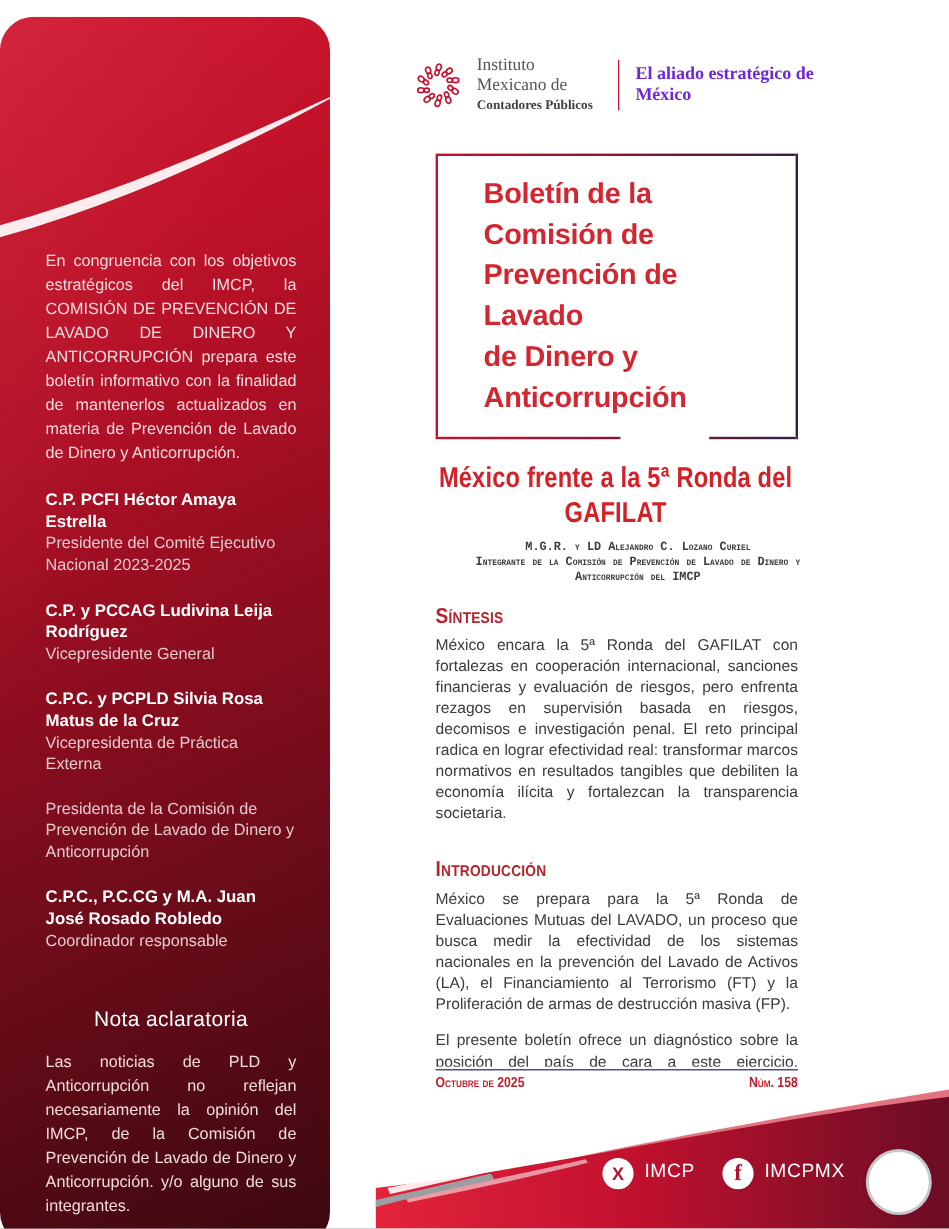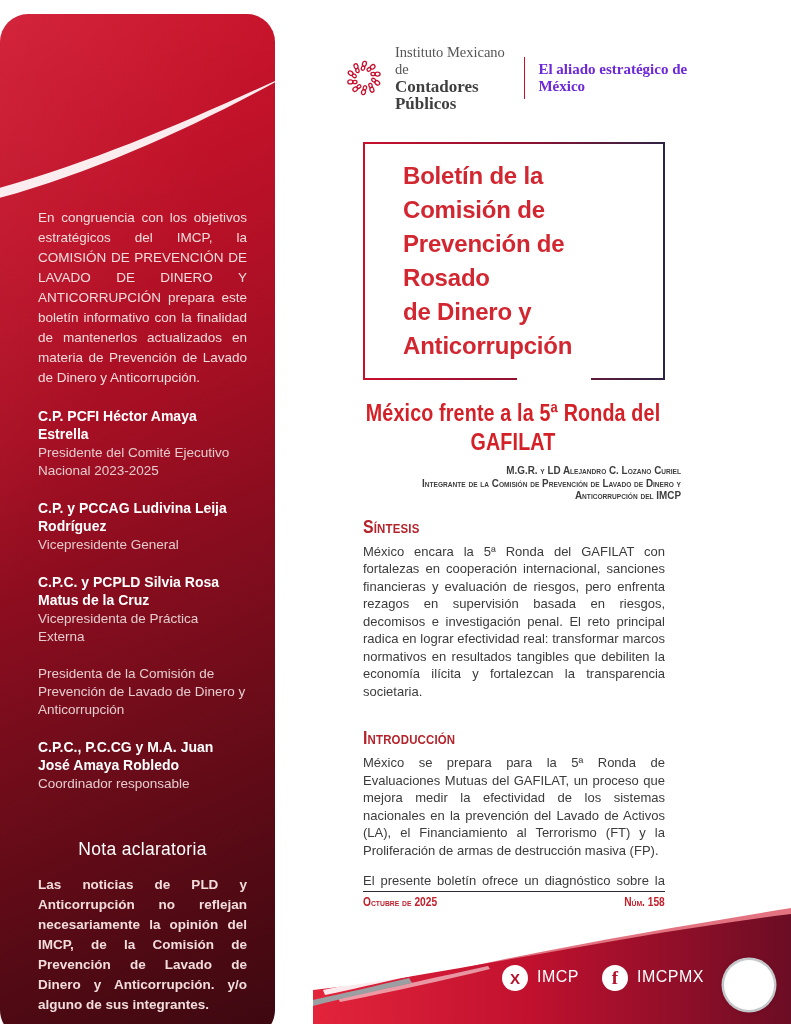--- a/index.html
+++ b/index.html
@@ -12,45 +12,45 @@
       linear-gradient(115deg, rgba(255,255,255,.06) 0%, rgba(255,255,255,0) 38%),
       linear-gradient(155deg,#d0172f 0%,#c01229 20%,#a80f24 38%,#8c0d1f 52%,#6f0c1a 68%,#520a14 85%,#3c0810 100%);
     color:#f6e7e7;border-radius:28px;}
   .sidebar-swoosh{position:absolute;left:0;top:0;}
   .sidebar-inner{position:relative;padding:180px 28px 0 38px;}
   .sb-intro{font-size:13.5px;line-height:20px;text-align:justify;color:#f2dcdc;}
   .sb-h{margin-top:46px;text-align:center;font-size:17.5px;color:#ffffff;letter-spacing:.3px;}
   .dir-entry{margin-top:19px;}
   .dir-name{font-size:14px;line-height:18px;font-weight:700;color:#ffffff;}
   .dir-role{font-size:13.5px;line-height:18px;color:#e5cbcd;margin-top:1px;}
-  .sb-nota{margin-top:15px;font-size:13.5px;line-height:20px;text-align:justify;color:#f2dcdc;font-weight:bold;}
+  .sb-nota{margin-top:15px;font-size:13.5px;line-height:20px;text-align:justify;color:#f2dcdc;}
 
   
   .main{position:absolute;left:313px;top:0;width:400px;height:1024px;background:#fff;}
   .content{height:889px;overflow:hidden;}
 
   
   .brand-row{display:flex;align-items:center;justify-content:center;margin:44px 20px 0 30px;}
   .brand-text{margin-left:10px;font-family:"Liberation Serif",serif;}
   .brand-l1{font-size:14.5px;color:#555;line-height:17px;}
-  .brand-l2{font-size:17px;color:#3f3f3f;font-weight:700;line-height:17px;}
+  .brand-l2{font-size:11px;color:#3f3f3f;font-weight:700;line-height:17px;}
   .brand-div{width:2px;height:42px;background:#c8102e;margin:0 13px;}
   .brand-tag{font-family:Liberation Serif, serif;font-size:15px;font-weight:700;color:#6d28d9;}
 
   
   .banner{position:relative;margin:30px 48px 0 50px;border:2px solid;
     border-image:linear-gradient(90deg,#c8102e 0%,#8c1232 55%,#2e2344 100%) 1;
     padding:15px 25px 15px 38px;}
   .banner-line{font-size:24px;line-height:34px;font-weight:700;color:#d22630;letter-spacing:-.2px;}
   .banner-gap{position:absolute;left:152px;bottom:-4px;width:74px;height:6px;background:#ffffff;}
 
   
   .headline{margin-top:18px;text-align:center;color:#d42027;font-weight:700;
     font-size:24px;line-height:29px;transform:scaleX(.82);letter-spacing:.2px;}
-  .author-block{margin:8px 32px 0 50px;text-align:right;color:#3d3d3d;}
+  .author-block{margin:8px 32px 0 50px;text-align:center;color:#3d3d3d;font-family:Liberation Mono, monospace;}
   .author-line{display:block;font-variant:small-caps;font-weight:700;font-size:10.5px;
     line-height:12.5px;transform:scaleX(.94);transform-origin:right;}
 
   
   .section{margin:0 48px 0 50px;}
   .sec-h{display:inline-block;margin-top:15px;color:#b5232b;font-weight:700;font-size:18px;
     font-variant:small-caps;transform:scaleX(.88);transform-origin:left;letter-spacing:.2px;}
   .body-p{margin-top:5px;font-size:13px;line-height:17.5px;text-align:justify;color:#3b3b3b;}
   .body-p + .body-p{margin-top:9px;}
   .bullets{list-style:none;margin:4px 0 0 0;padding:0;}
@@ -100,21 +100,21 @@
         <div class="dir-role">Vicepresidente General</div>
       </div>
       <div class="dir-entry">
         <div class="dir-name">C.P.C. y PCPLD Silvia Rosa Matus de la Cruz</div>
         <div class="dir-role">Vicepresidenta de Práctica Externa</div>
       </div>
       <div class="dir-entry">
         <div class="dir-role">Presidenta de la Comisión de Prevención de Lavado de Dinero y Anticorrupción</div>
       </div>
       <div class="dir-entry">
-        <div class="dir-name">C.P.C., P.C.CG y M.A. Juan José Amaya Robledo</div>
+        <div class="dir-name">C.P.C., P.C.CG y M.A. Juan José Rosado Robledo</div>
         <div class="dir-role">Coordinador responsable</div>
       </div>
 
       <div class="sb-h">Nota aclaratoria</div>
       <p class="sb-nota">Las noticias de PLD y Anticorrupción no reflejan necesariamente la opinión del IMCP, de la Comisión de Prevención de Lavado de Dinero y Anticorrupción. y/o alguno de sus integrantes.</p>
 
     </div>
   </aside>
 
   <main class="main">
@@ -188,21 +188,21 @@
         <div class="brand-text">
           <div class="brand-l1">Instituto Mexicano de</div>
           <div class="brand-l2">Contadores Públicos</div>
         </div>
         <div class="brand-div"></div>
         <div class="brand-tag">El aliado estratégico de México</div>
       </div>
 
       <div class="banner">
         <div class="banner-line">Boletín de la Comisión de</div>
-        <div class="banner-line">Prevención de Rosado</div>
+        <div class="banner-line">Prevención de Lavado</div>
         <div class="banner-line">de Dinero y Anticorrupción</div>
         <div class="banner-gap"></div>
       </div>
 
       <div class="headline">
         <div>México frente a la 5ª Ronda del</div>
         <div>GAFILAT</div>
       </div>
 
       <div class="author-block">
@@ -210,21 +210,21 @@
         <span class="author-line">Integrante de la Comisión de Prevención de Lavado de Dinero y Anticorrupción del IMCP</span>
       </div>
 
       <div class="section">
         <span class="sec-h">Síntesis</span>
         <p class="body-p">México encara la 5ª Ronda del GAFILAT con fortalezas en cooperación internacional, sanciones financieras y evaluación de riesgos, pero enfrenta rezagos en supervisión basada en riesgos, decomisos e investigación penal. El reto principal radica en lograr efectividad real: transformar marcos normativos en resultados tangibles que debiliten la economía ilícita y fortalezcan la transparencia societaria.</p>
       </div>
 
       <div class="section">
         <span class="sec-h">Introducción</span>
-        <p class="body-p">México se prepara para la 5ª Ronda de Evaluaciones Mutuas del GAFILAT, un proceso que mejora medir la efectividad de los sistemas nacionales en la prevención del Lavado de Activos (LA), el Financiamiento al Terrorismo (FT) y la Proliferación de armas de destrucción masiva (FP).</p>
+        <p class="body-p">México se prepara para la 5ª Ronda de Evaluaciones Mutuas del LAVADO, un proceso que busca medir la efectividad de los sistemas nacionales en la prevención del Lavado de Activos (LA), el Financiamiento al Terrorismo (FT) y la Proliferación de armas de destrucción masiva (FP).</p>
         <p class="body-p">El presente boletín ofrece un diagnóstico sobre la posición del país de cara a este ejercicio, destacando sus fortalezas, áreas de mejora y recomendaciones estratégicas, a fin de que los profesionales de la contaduría y el cumplimiento normativo puedan anticipar los retos regulatorios y técnicos que se avecinan.</p>
       </div>
 
       <div class="section">
         <span class="sec-h">Fortalezas identificadas</span>
         <ul class="bullets">
           <li><span>Identificación de riesgos (RI1 – Substancial): México cuenta con una Evaluación Nacional de Riesgos relativamente robusta y con capacidades técnicas para comprender los principales riesgos de LA/FT.</span></li>
 
         </ul>
       </div>

